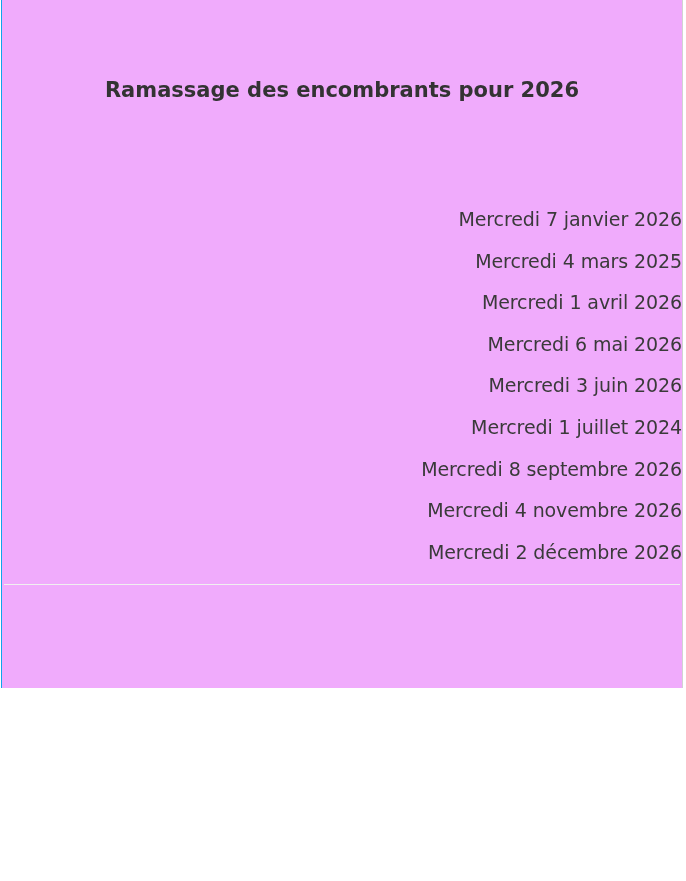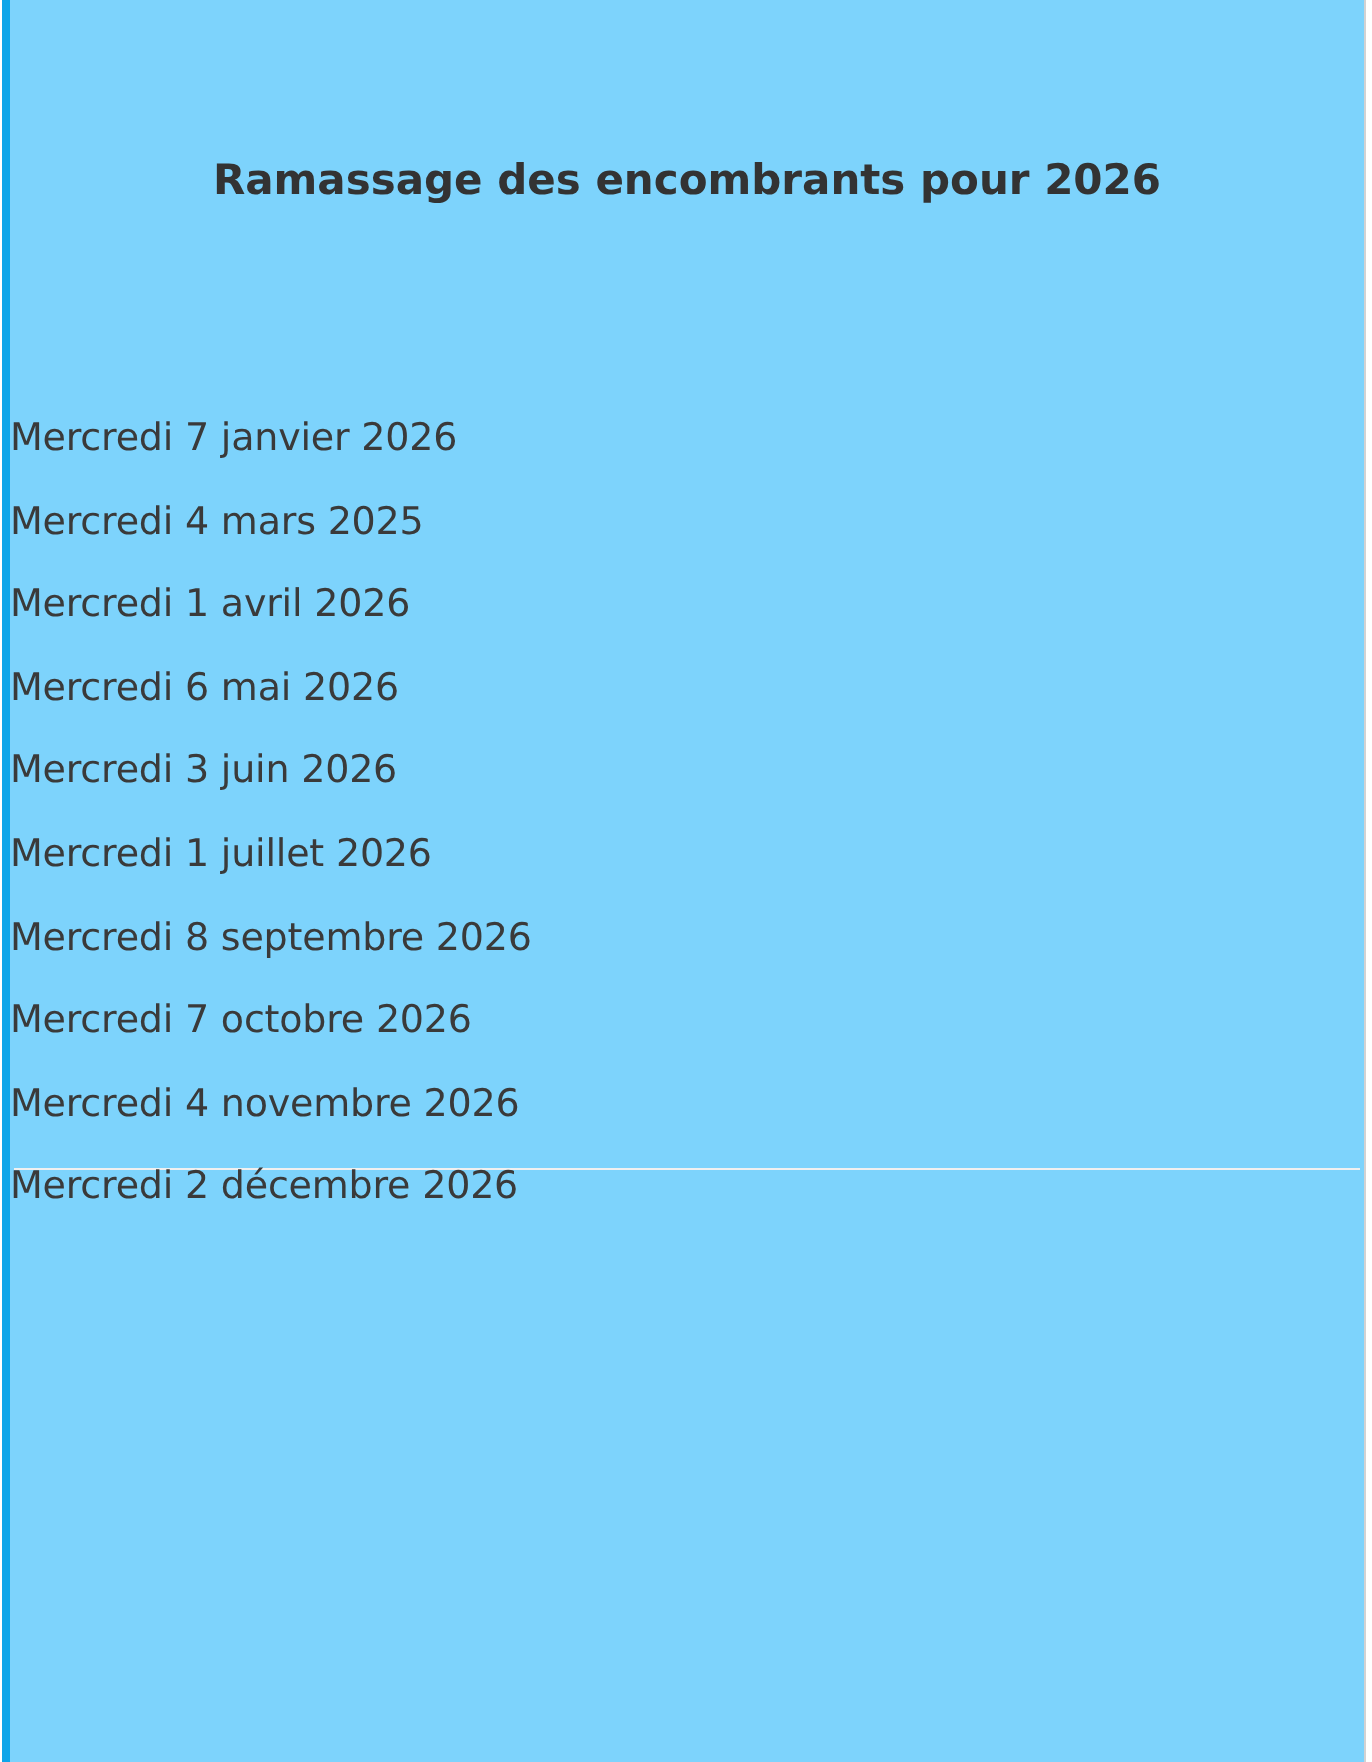--- a/index.html
+++ b/index.html
@@ -11,23 +11,23 @@
       width: 686px;
       height: 881px;
       overflow: hidden;
       position: relative;
     }
     .page {
       position: absolute;
       left: 1px;
       top: 0;
       width: 682px;
-      height: 881px;
-      background: #7dd3fc;
-      border-left: 4px solid #0ea5e9;
+      height: 688px;
+      background: #f0abfc;
+      border-left: 1px solid #0ea5e9;
       border-right: 1px solid #d2d2d2;
       box-sizing: border-box;
     }
     .title {
       position: absolute;
       left: 0;
       width: 100%;
       top: 78px;
       text-align: center;
       font-family: "DejaVu Sans", sans-serif;
@@ -40,21 +40,21 @@
     .dates {
       position: absolute;
       left: 0;
       width: 100%;
       top: 204px;
       margin: 0;
       padding: 0;
       list-style: none;
     }
     .date-item {
-      text-align: left;
+      text-align: right;
       font-family: "DejaVu Sans", sans-serif;
       font-size: 19px;
       color: #3a3a3a;
       height: 41.6px;
       line-height: 30px;
       letter-spacing: -0.1px;
     }
     .fold-line {
       position: absolute;
       left: 2px;
@@ -71,19 +71,18 @@
   <h1 class="title">Ramassage des encombrants pour 2026</h1>
 
   <div class="fold-line"></div>
 
   <ul class="dates">
     <li class="date-item">Mercredi 7 janvier 2026</li>
     <li class="date-item">Mercredi 4 mars 2025</li>
     <li class="date-item">Mercredi 1 avril 2026</li>
     <li class="date-item">Mercredi 6 mai 2026</li>
     <li class="date-item">Mercredi 3 juin 2026</li>
-    <li class="date-item">Mercredi 1 juillet 2026</li>
+    <li class="date-item">Mercredi 1 juillet 2024</li>
     <li class="date-item">Mercredi 8 septembre 2026</li>
-    <li class="date-item">Mercredi 7 octobre 2026</li>
     <li class="date-item">Mercredi 4 novembre 2026</li>
     <li class="date-item">Mercredi 2 décembre 2026</li>
   </ul>
 </div>
 
 </body></html>

